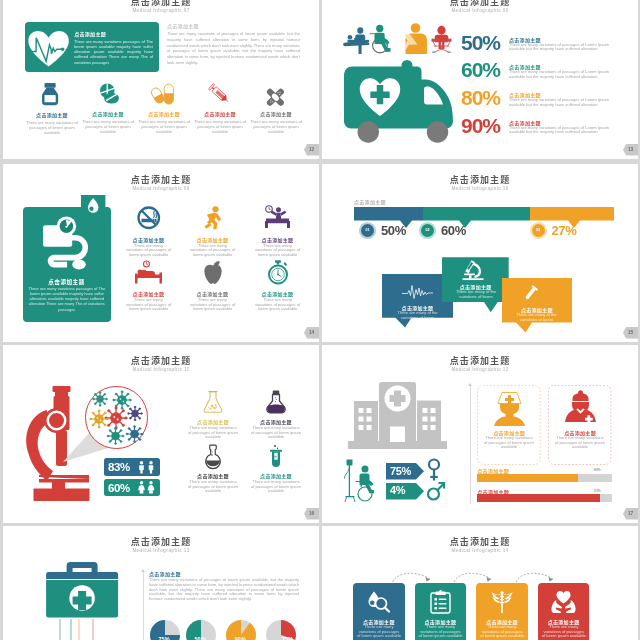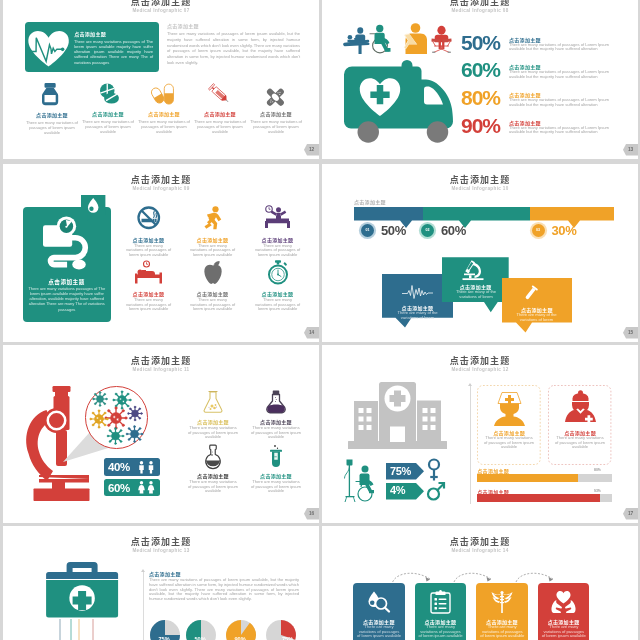--- a/index.html
+++ b/index.html
@@ -402,21 +402,21 @@
     <div class="abs" style="left:20px;top:-0.5px;font-size:13px;font-weight:700;color:#4a4a4a;letter-spacing:-.4px;line-height:14px;">50%</div>
   </div>
   <div class="abs" style="left:99px;top:60px;">
     <div class="abs" style="left:0;top:0;width:13.2px;height:13.2px;border-radius:50%;background:#1f9080;box-shadow:0 0 0 2.1px #b2ded4;"></div>
     <div class="abs ctr" style="left:0;top:4.3px;width:13.2px;font-size:3.6px;font-weight:700;color:#ffffff;">02</div>
     <div class="abs" style="left:20px;top:-0.5px;font-size:13px;font-weight:700;color:#4a4a4a;letter-spacing:-.4px;line-height:14px;">60%</div>
   </div>
   <div class="abs" style="left:209.5px;top:60px;">
     <div class="abs" style="left:0;top:0;width:13.2px;height:13.2px;border-radius:50%;background:#f0a228;box-shadow:0 0 0 2.1px #fadfb4;"></div>
     <div class="abs ctr" style="left:0;top:4.3px;width:13.2px;font-size:3.6px;font-weight:700;color:#ffffff;">03</div>
-    <div class="abs" style="left:20px;top:-0.5px;font-size:13px;font-weight:700;color:#f0a228;letter-spacing:-.4px;line-height:14px;">30%</div>
+    <div class="abs" style="left:20px;top:-0.5px;font-size:13px;font-weight:700;color:#f0a228;letter-spacing:-.4px;line-height:14px;">27%</div>
   </div>
 
   <div class="abs" style="left:60px;top:109.5px;width:71px;height:54px;">
     <svg viewBox="0 0 71 54" width="71" height="54">
       <path fill="#2e6d8e" d="M0 0 H71 V43.8 H29.5 L23 53.6 L13.5 43.8 H0 Z"></path>
     </svg>
   </div>
   <div class="abs" style="left:80px;top:121px;width:31px;height:14px;">
     <svg viewBox="0 0 62 28" width="31" height="14">
       <path fill="none" stroke="#ffffff" stroke-width="1.5" d="M0 17 H11 L14 11 L17 21 L20 1 L24 27 L28 9 L31 19 L34 6 L37 22 L40 11 L43 20 L46 14 L49 19 L52 16 H62"></path>
@@ -681,21 +681,21 @@
                   <circle cx="-11" cy="11" r="1.9"></circle>
                   <circle cx="11" cy="-11" r="1.9"></circle>
                 </g>
           </g>
         </g>
       </g>
     </svg>
   </div>
 
   <div class="abs" style="left:101px;top:113px;width:56px;height:17.5px;background:#2e6d8e;border-radius:2.5px;"></div>
-  <div class="abs" style="left:105px;top:116px;font-size:11.5px;font-weight:700;color:#ffffff;letter-spacing:-.4px;line-height:12px;">40%</div>
+  <div class="abs" style="left:105px;top:116px;font-size:11.5px;font-weight:700;color:#ffffff;letter-spacing:-.4px;line-height:12px;">83%</div>
   <div class="abs" style="left:134px;top:115.5px;width:20px;height:12.5px;">
     <svg viewBox="0 0 40 25" width="20" height="12.5">
       <g fill="#ffffff">
         <circle cx="9" cy="3.6" r="3.4"></circle>
         <path d="M4.5 8.5 h9 v9.5 h-2.2 v7 h-4.6 v-7 h-2.2 z"></path>
         <circle cx="28" cy="3.6" r="3.4"></circle>
         <path d="M23.5 8.5 h9 v9.5 h-2.2 v7 h-4.6 v-7 h-2.2 z"></path>
       </g>
     </svg>
   </div>

